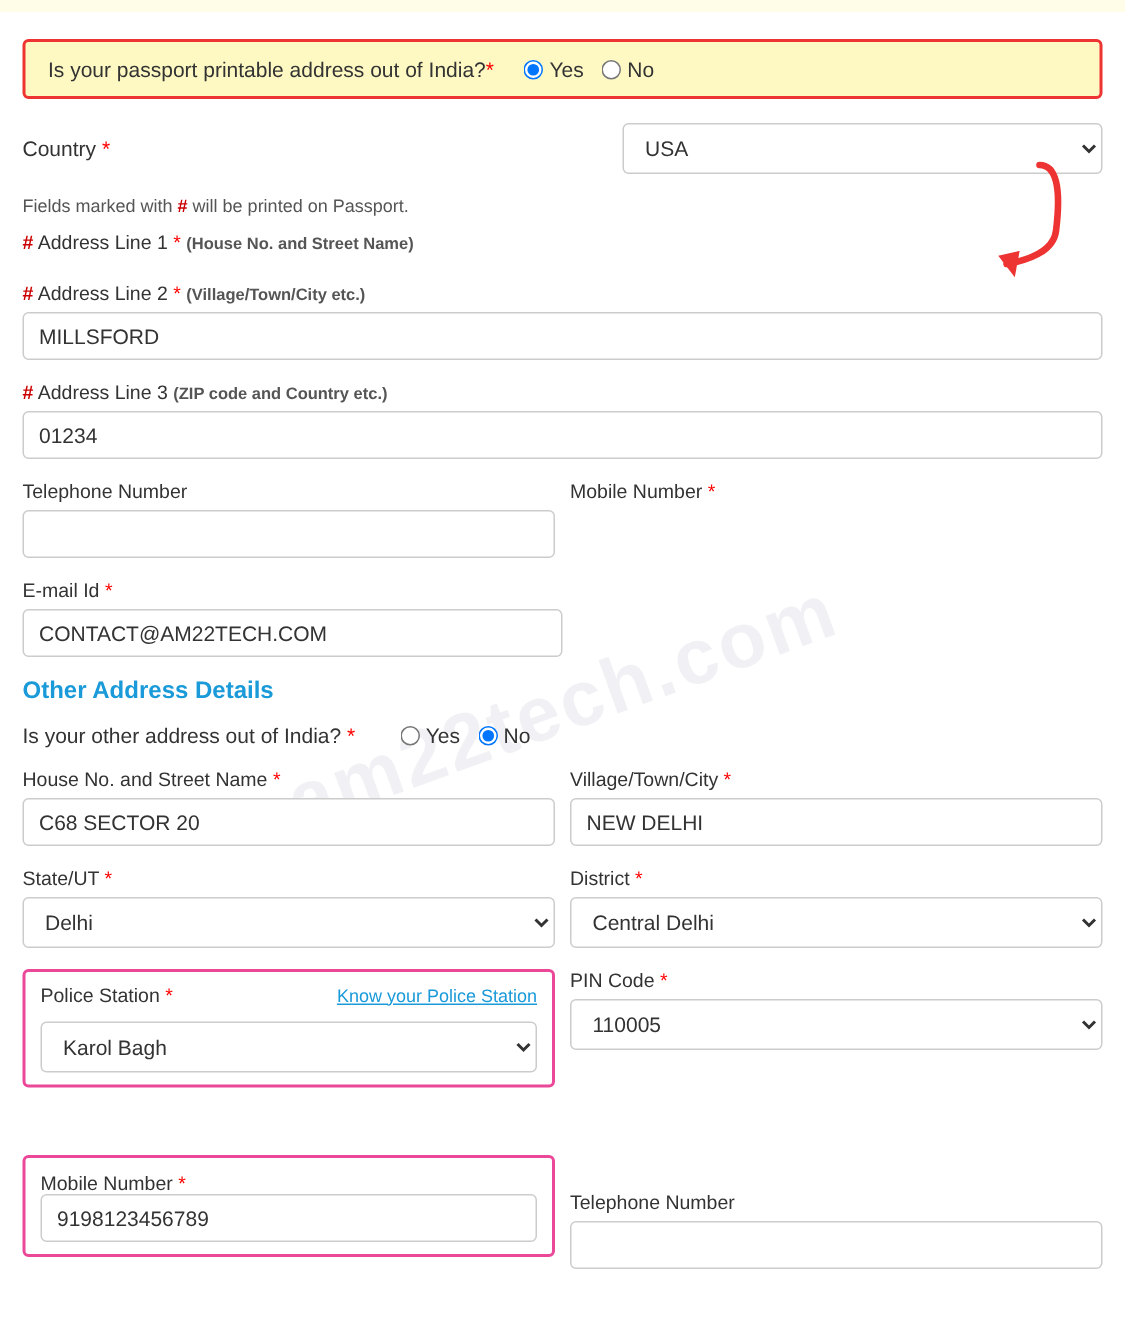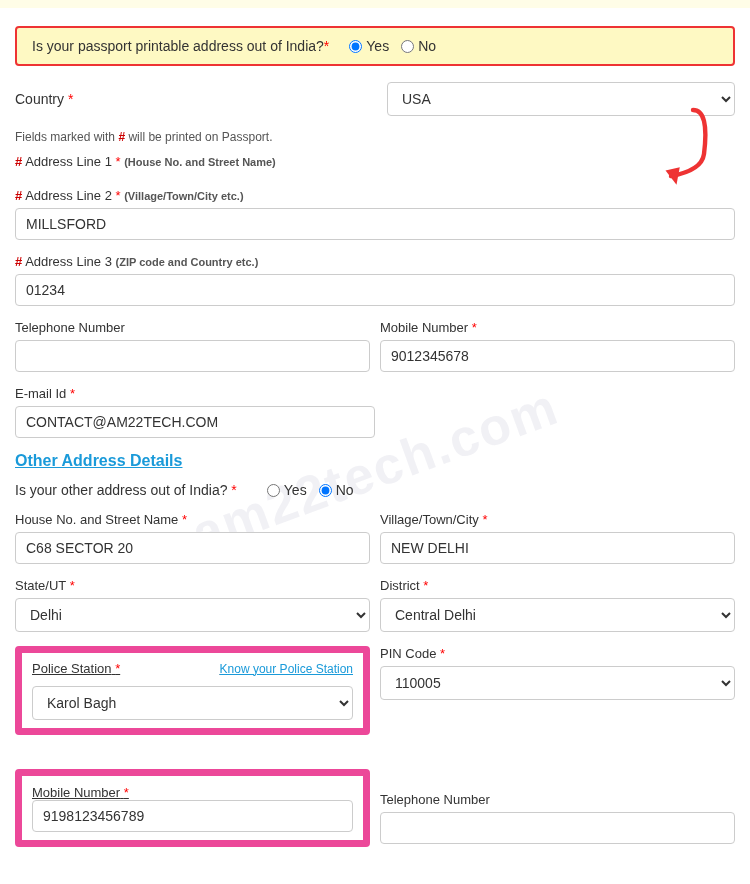--- a/index.html
+++ b/index.html
@@ -89,30 +89,28 @@
     }
     .fields-note .hash { color: #cc0000; font-weight: bold; }
 
     
     .section-title {
       color: #1a9ad9;
       font-size: 16px;
       font-weight: bold;
       margin-bottom: 12px;
       margin-top: 4px;
-      text-decoration: underline;
     }
 
     
     .highlighted-box {
-      border: 7px solid #ec4899;
+      border: 2px solid #ec4899;
       border-radius: 4px;
       padding: 8px 10px;
-      margin-bottom: 20px;
-      text-decoration: underline;
+      margin-bottom: 31px;
     }
     .highlighted-box .field-label { margin-bottom: 4px; }
     .police-station-header {
       display: flex;
       justify-content: space-between;
       align-items: center;
       margin-bottom: 4px;
     }
     .know-link {
       font-size: 12px;
@@ -129,21 +127,21 @@
       margin-bottom: 14px;
       gap: 10px;
     }
     .country-label {
       font-size: 14px;
       color: #333;
       min-width: 80px;
     }
     .country-select-wrap {
       margin-left: auto;
-      width: 348px;
+      width: 320px;
     }
 
     
     .arrow-annotation {
       position: absolute;
       right: 30px;
       top: 80px;
       width: 100px;
       height: 80px;
       pointer-events: none;
@@ -270,21 +268,20 @@
     <div class="form-row">
       <div class="form-col half">
         <label class="field-label">Telephone Number</label>
         <input type="text" value="" style="">
       </div>
       <div class="form-col half">
         <label class="field-label">
           <span>Mobile Number</span>
           <span class="required-star">*</span>
         </label>
-        <input type="text" value="9012345678" style="">
       </div>
     </div>
 
     <div class="form-row">
       <div class="form-col" style="max-width:360px;">
         <label class="field-label">
           <span>E-mail Id</span>
           <span class="required-star">*</span>
         </label>
         <input type="text" value="CONTACT@AM22TECH.COM" style="">

